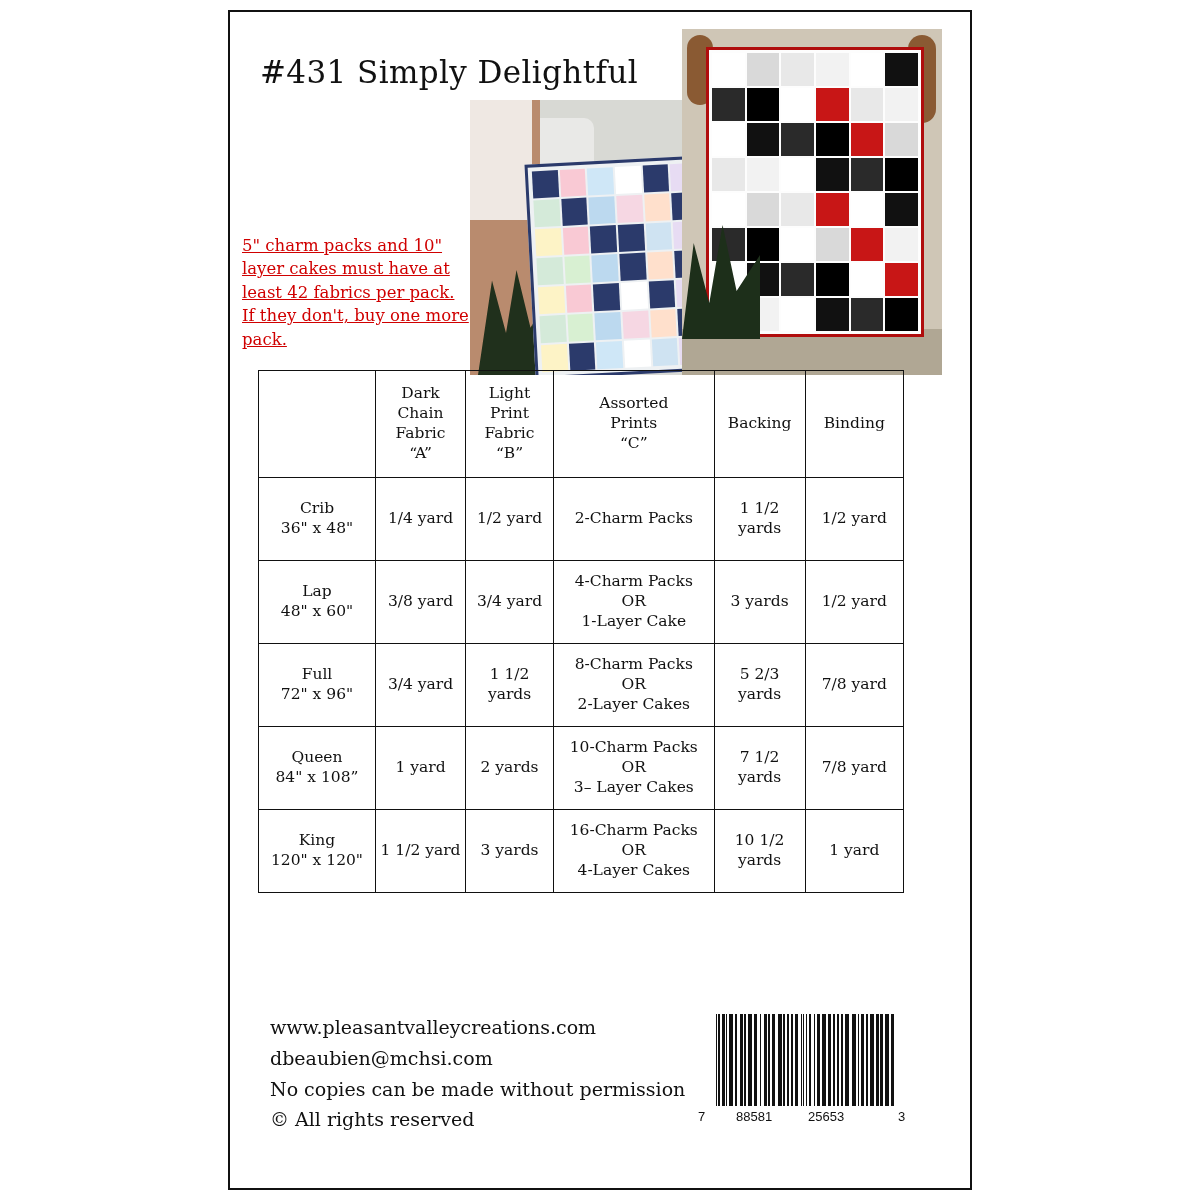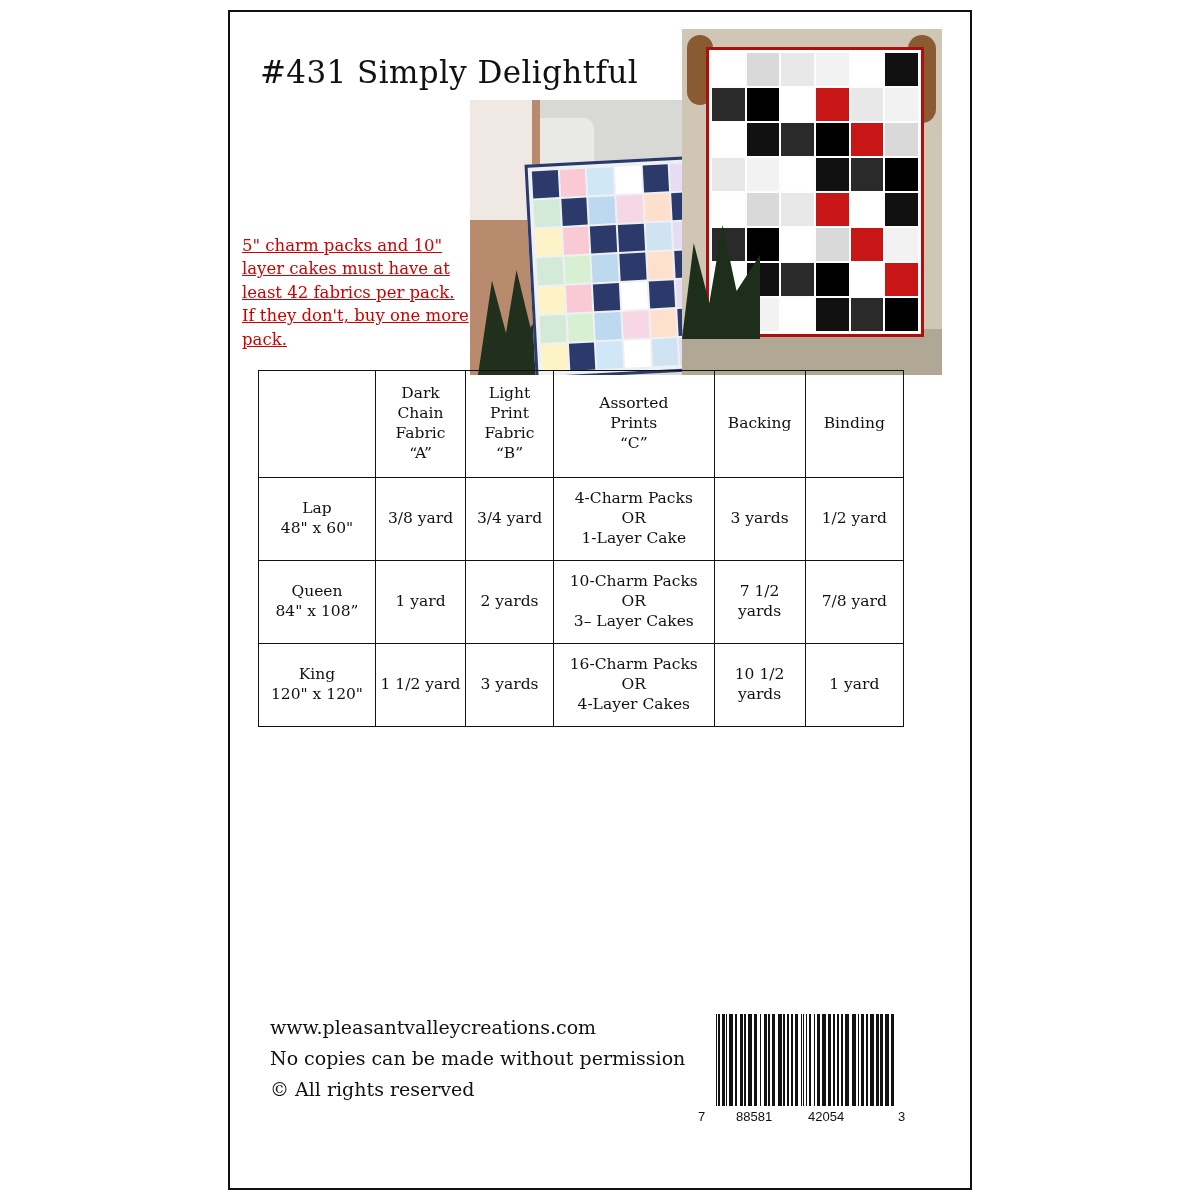--- a/index.html
+++ b/index.html
@@ -334,32 +334,58 @@
             <span class="cell-sub">Prints</span>
             <span class="cell-sub">“C”</span>
           </td>
           <td>Backing</td>
           <td>Binding</td>
         </tr>
       </thead>
       <tbody id="table-body">
           <tr>
             <td>
+              <span class="cell-sub">Crib</span>
+              <span class="cell-sub">36" x 48"</span>
+            </td>
+            <td>1/4 yard</td>
+            <td>1/2 yard</td>
+            <td>2-Charm Packs</td>
+            <td>1 1/2 yards</td>
+            <td>1/2 yard</td>
+          </tr>
+          <tr>
+            <td>
               <span class="cell-sub">Lap</span>
               <span class="cell-sub">48" x 60"</span>
             </td>
             <td>3/8 yard</td>
             <td>3/4 yard</td>
             <td>
               <span class="cell-sub">4-Charm Packs</span>
               <span class="cell-sub">OR</span>
               <span class="cell-sub">1-Layer Cake</span>
             </td>
             <td>3 yards</td>
             <td>1/2 yard</td>
+          </tr>
+          <tr>
+            <td>
+              <span class="cell-sub">Full</span>
+              <span class="cell-sub">72" x 96"</span>
+            </td>
+            <td>3/4 yard</td>
+            <td>1 1/2 yards</td>
+            <td>
+              <span class="cell-sub">8-Charm Packs</span>
+              <span class="cell-sub">OR</span>
+              <span class="cell-sub">2-Layer Cakes</span>
+            </td>
+            <td>5 2/3 yards</td>
+            <td>7/8 yard</td>
           </tr>
           <tr>
             <td>
               <span class="cell-sub">Queen</span>
               <span class="cell-sub">84" x 108”</span>
             </td>
             <td>1 yard</td>
             <td>2 yards</td>
             <td>
               <span class="cell-sub">10-Charm Packs</span>
@@ -383,20 +409,21 @@
             </td>
             <td>10 1/2 yards</td>
             <td>1 yard</td>
           </tr>
         </tbody>
     </table>
   </div>
 
   <div class="footer">
     <div>www.pleasantvalleycreations.com</div>
+    <div>dbeaubien@mchsi.com</div>
     <div>No copies can be made without permission</div>
     <div>©  All rights reserved</div>
   </div>
 
   <div class="barcode">
     <div class="bars" id="bc-bars">
         <i style="left: 0px; width: 1px;"></i>
         <i style="left: 2px; width: 2px;"></i>
         <i style="left: 6px; width: 3px;"></i>
         <i style="left: 10px; width: 1px;"></i>
@@ -433,18 +460,18 @@
         <i style="left: 150px; width: 2px;"></i>
         <i style="left: 154px; width: 4px;"></i>
         <i style="left: 160px; width: 3px;"></i>
         <i style="left: 164px; width: 3px;"></i>
         <i style="left: 169px; width: 4px;"></i>
         <i style="left: 175px; width: 3px;"></i>
       </div>
     <div class="bc-digits">
       <span class="bc-d0">7</span>
       <span class="bc-d1">88581</span>
-      <span class="bc-d2">42054</span>
+      <span class="bc-d2">25653</span>
       <span class="bc-d3">3</span>
     </div>
   </div>
 
 </div>
 
 </body></html>

